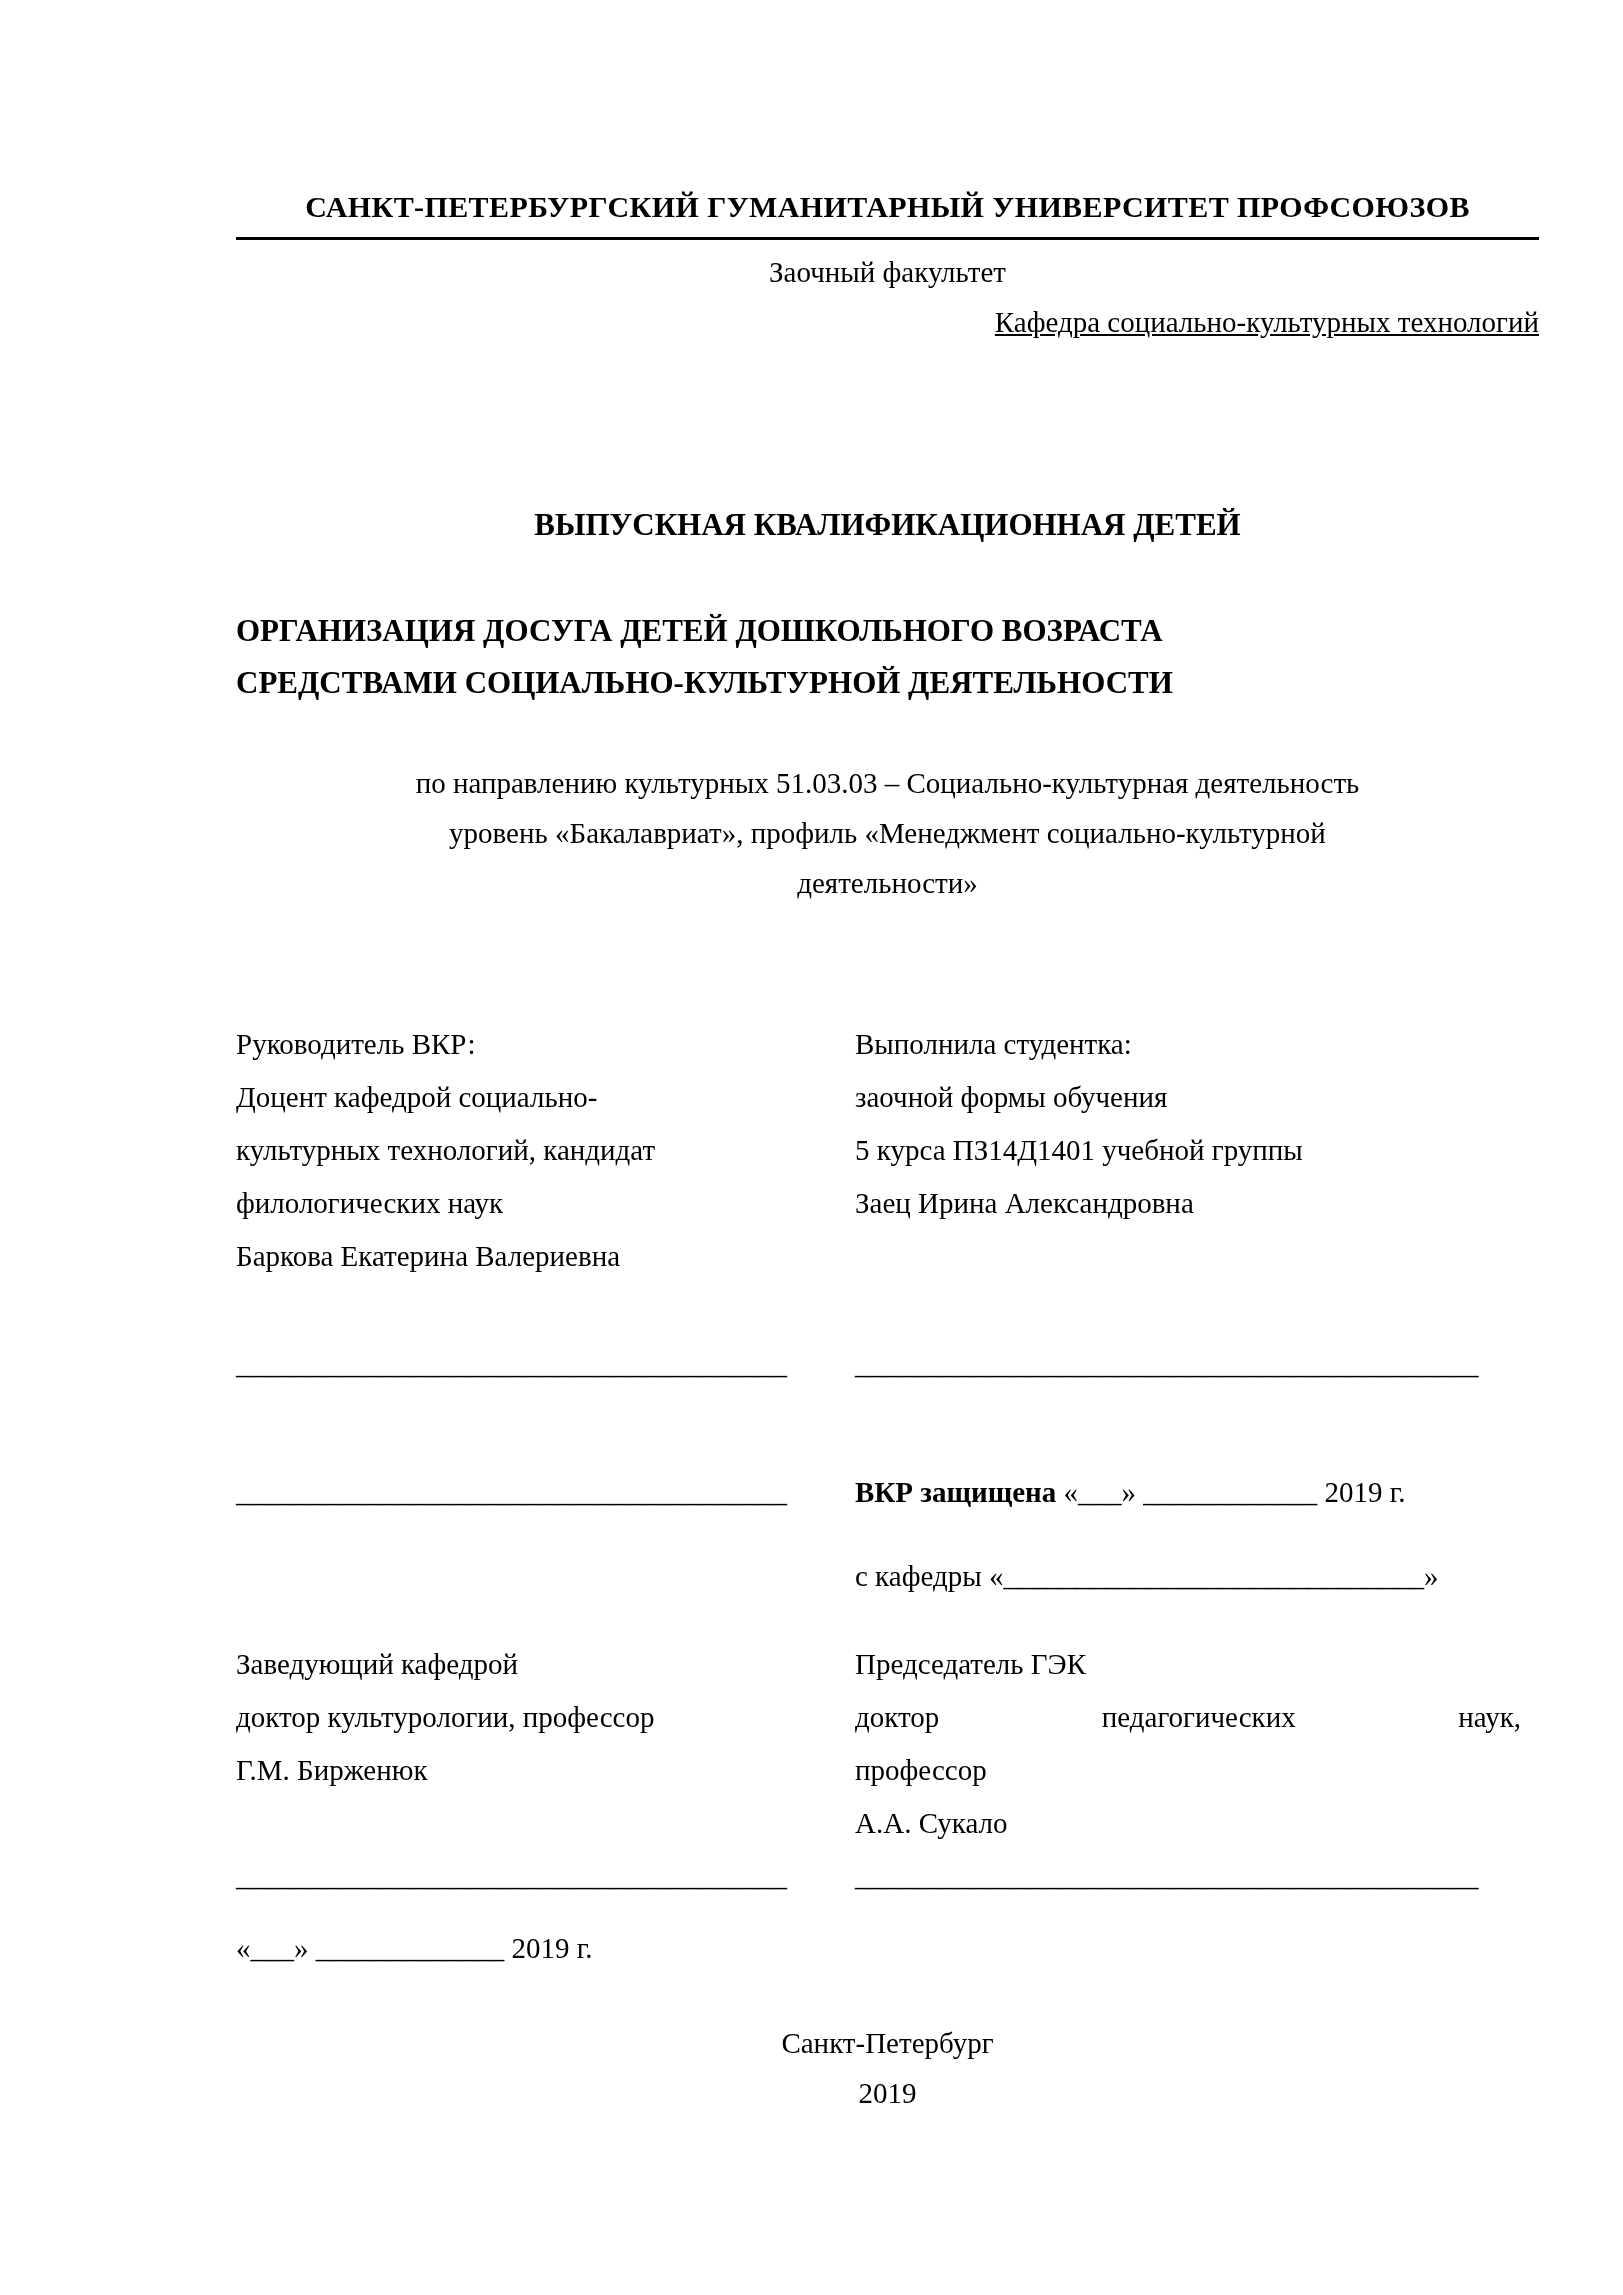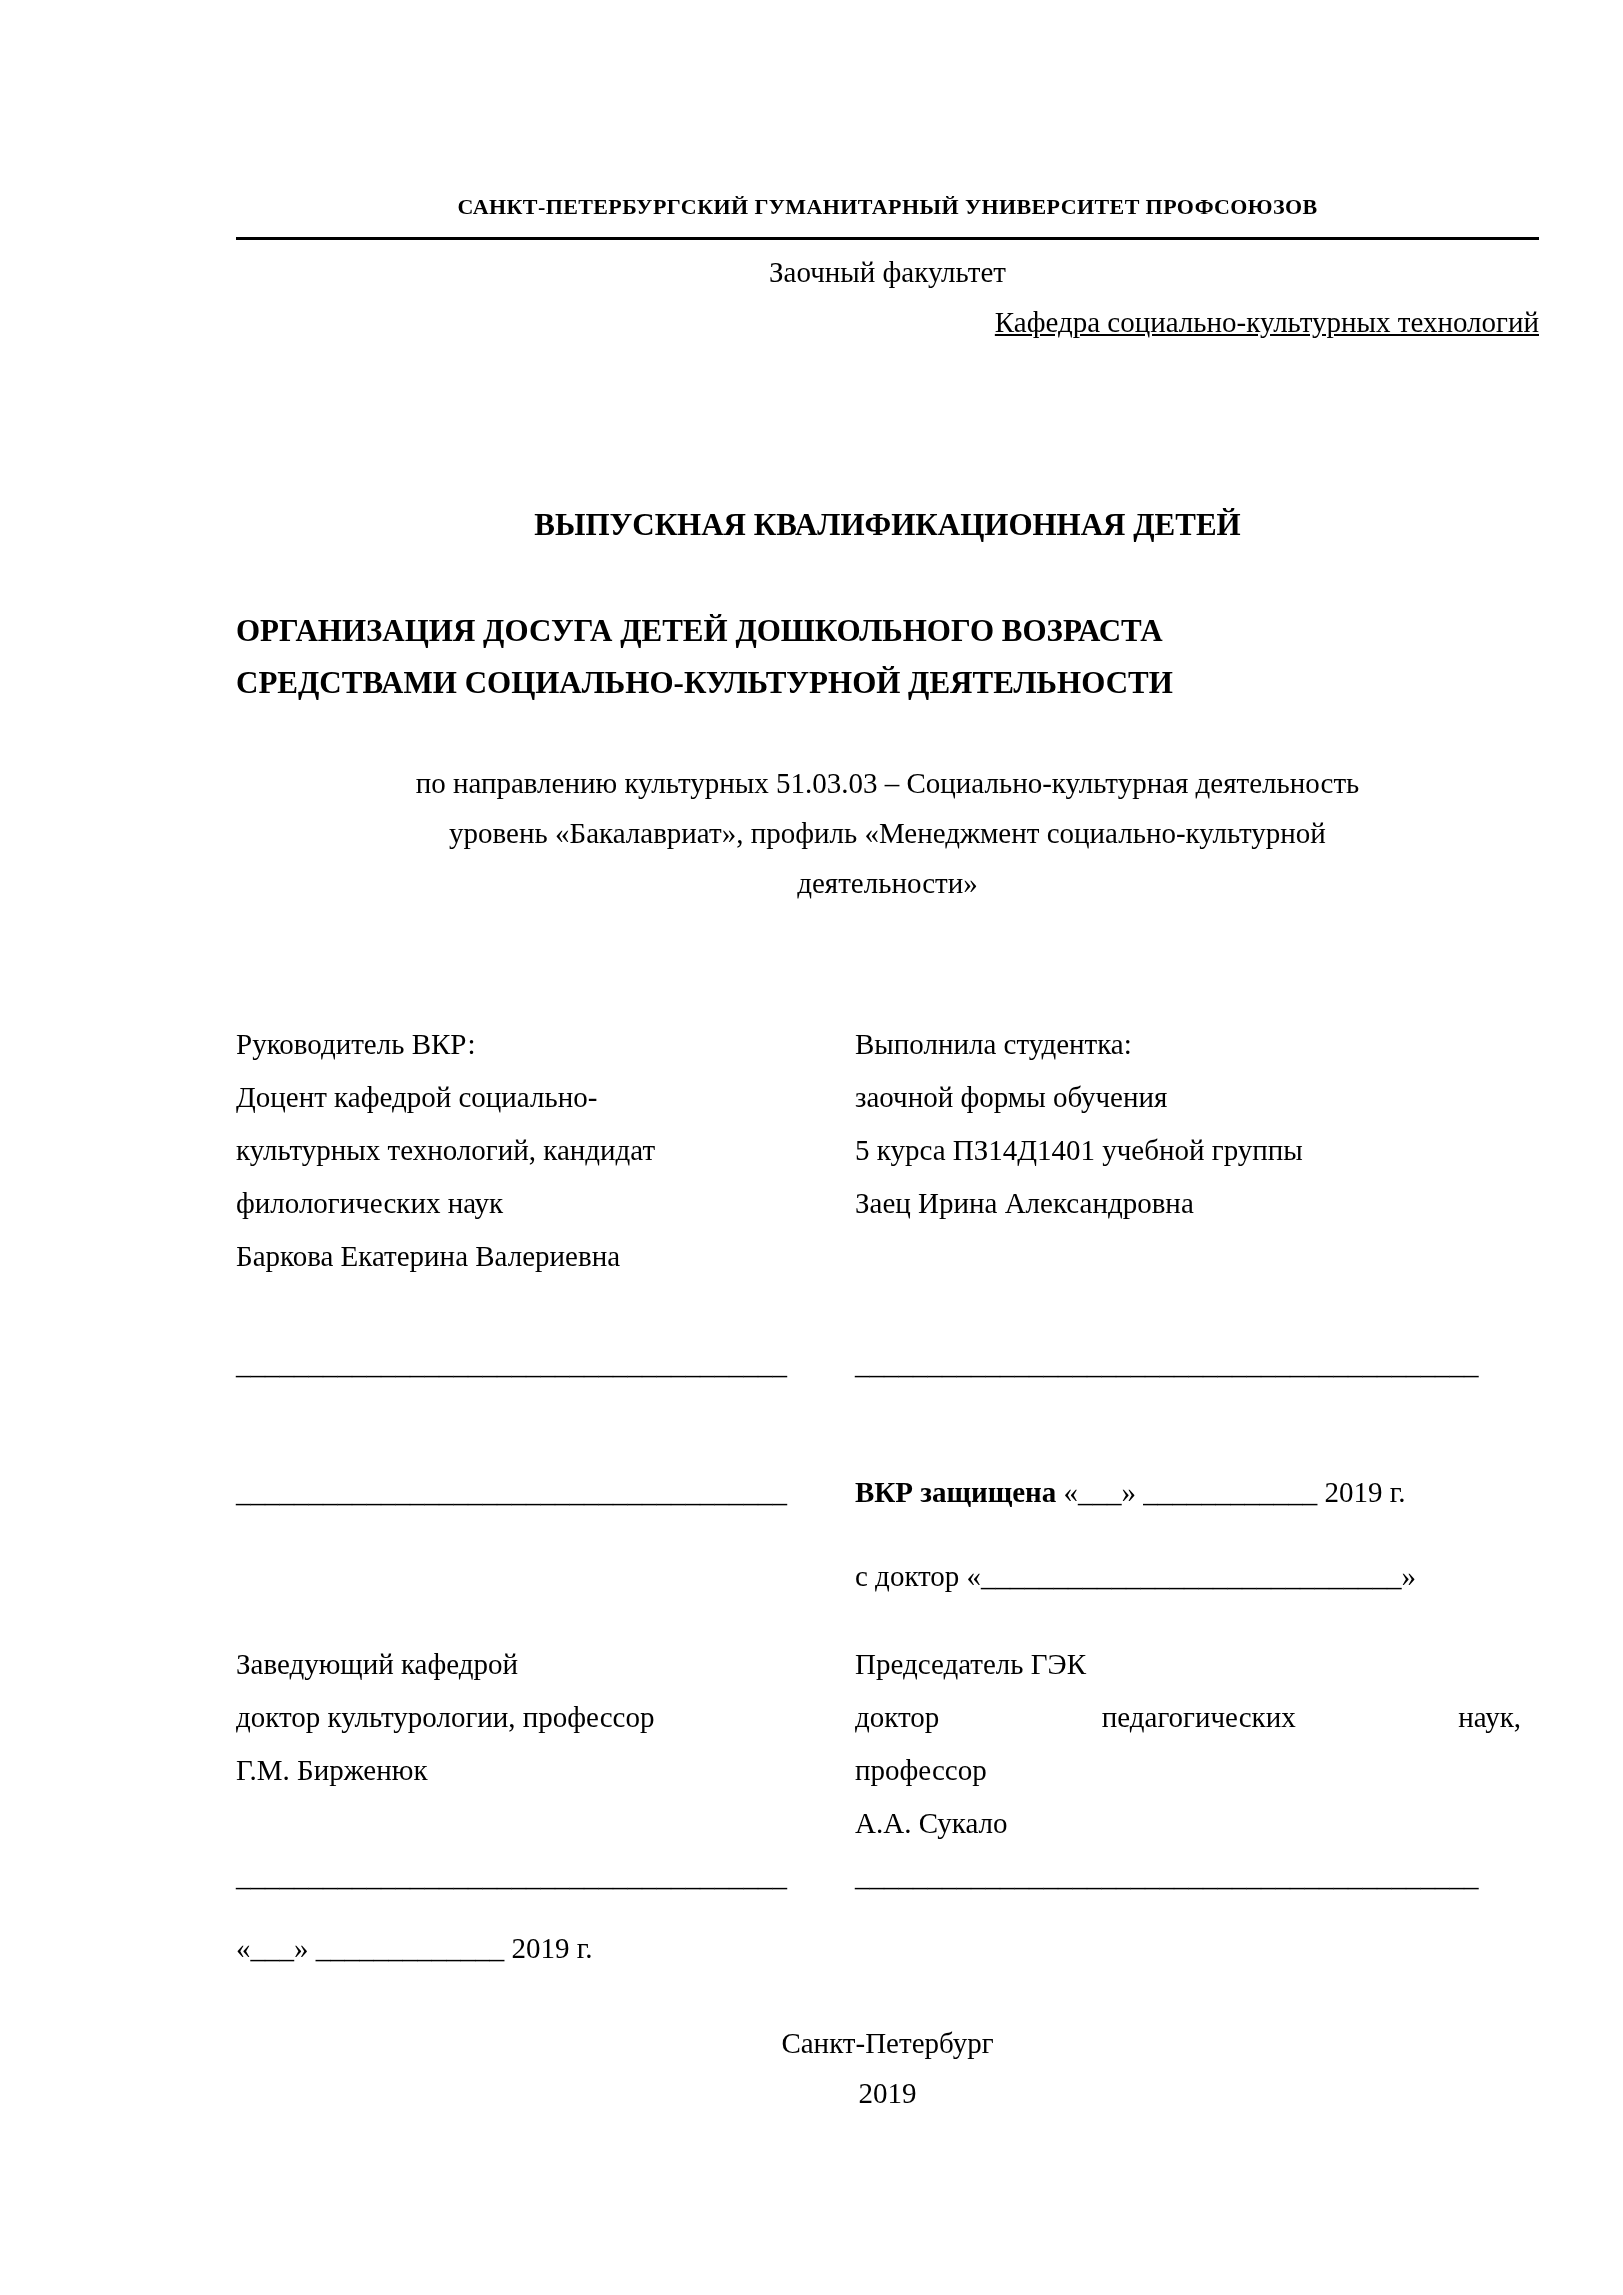--- a/index.html
+++ b/index.html
@@ -16,21 +16,21 @@
   }
   .content {
     position: absolute;
     left: 236px;
     top: 188px;
     width: 1303px;
   }
   .univ {
     text-align: center;
     font-weight: bold;
-    font-size: 22px;
+    font-size: 30px;
     letter-spacing: 0.4px;
     line-height: 38px;
     padding-bottom: 11px;
     border-bottom: 3.1px solid #000;
   }
   .faculty {
     text-align: center;
     margin-top: 12.6px;
     line-height: 39px;
   }
@@ -134,21 +134,21 @@
     <div class="cols defense-row">
       <div class="line sig">______________________________________</div>
       <div class="line">
         <span class="b">ВКР защищена</span>
         <span>«___» ____________ 2019 г.</span>
       </div>
     </div>
 
     <div class="cols grade-row">
       <div class="line"></div>
-      <div class="line">с доктор «_____________________________»</div>
+      <div class="line">с кафедры «_____________________________»</div>
     </div>
 
     <div class="cols officials">
       <div>
         <div class="line">Заведующий кафедрой</div>
         <div class="line">доктор культурологии, профессор</div>
         <div class="line">Г.М. Бирженюк</div>
       </div>
       <div>
         <div class="line">Председатель ГЭК</div>

